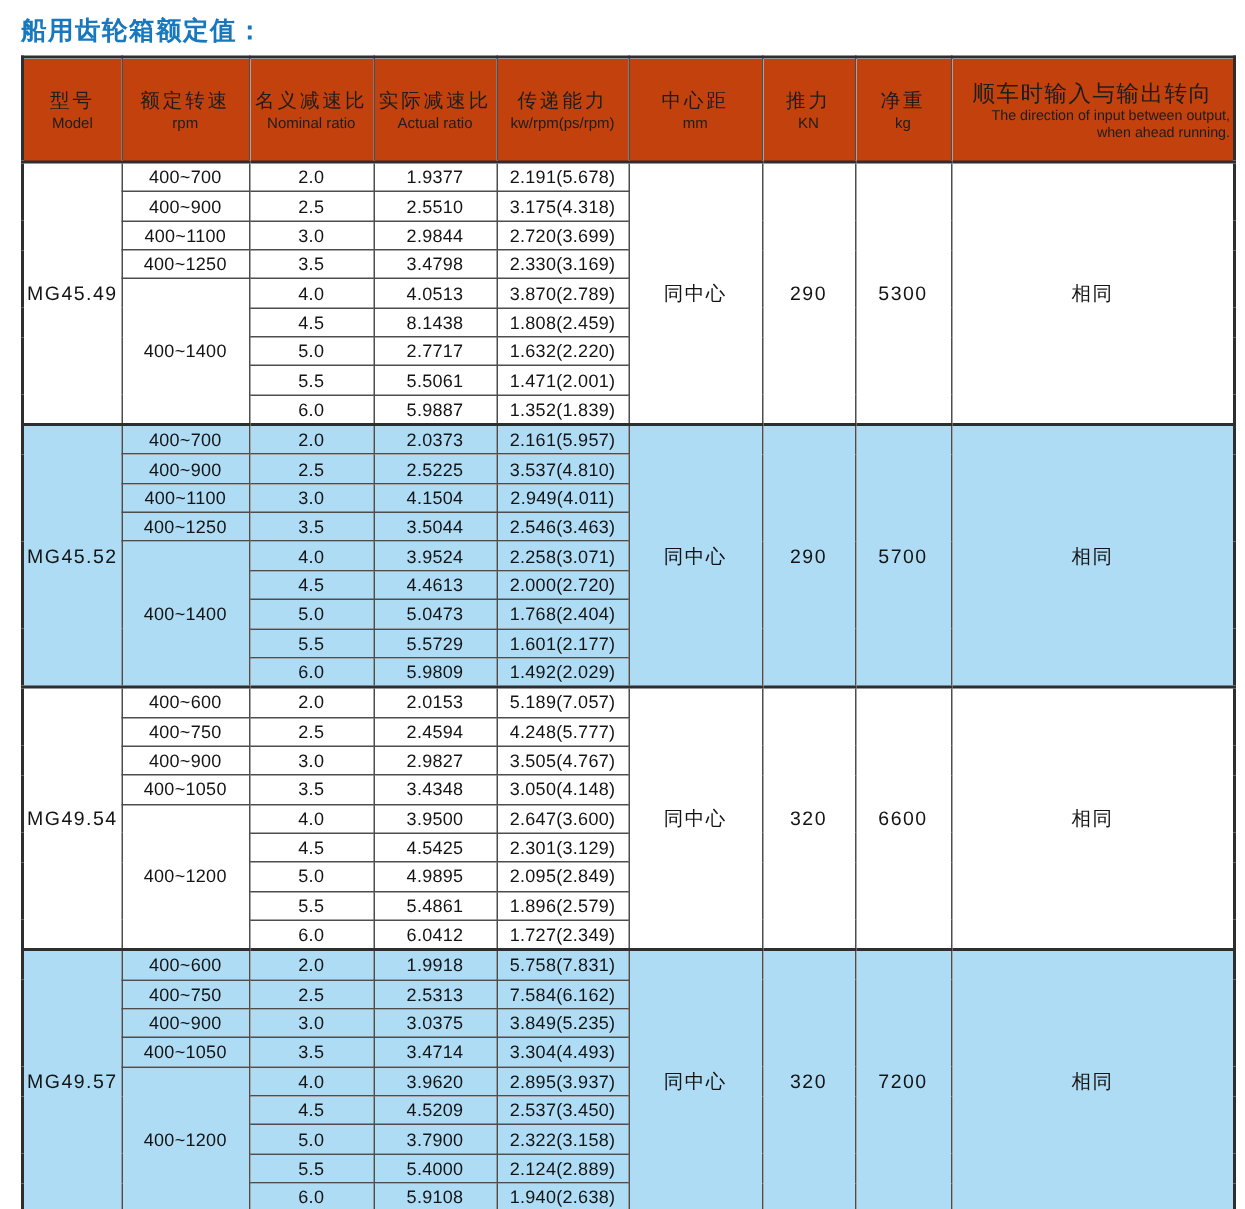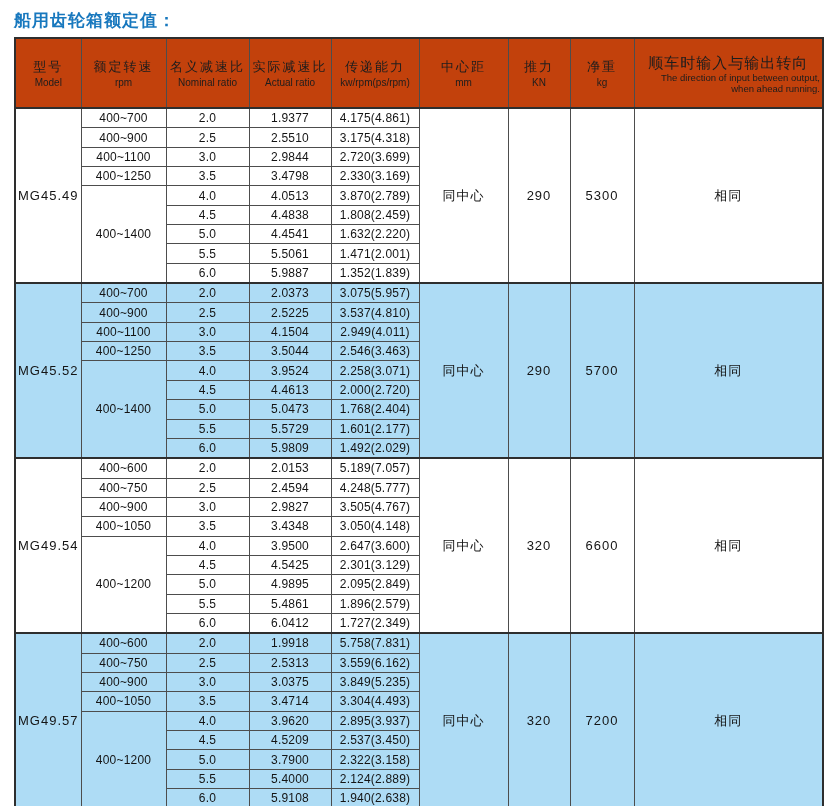--- a/index.html
+++ b/index.html
@@ -111,21 +111,21 @@
         <span class="th-en-small">The direction of input between output,  when  ahead  running.</span>
       </th>
     </tr>
   </thead>
   <tbody>
       <tr class="group-start">
         <td rowspan="9" class="model-cell span-cell">MG45.49</td>
         <td class="num-cell">400~700</td>
         <td class="num-cell">2.0</td>
         <td class="num-cell">1.9377</td>
-        <td class="num-cell">4.175(4.861)</td>
+        <td class="num-cell">2.191(5.678)</td>
         <td rowspan="9" class="span-cell">同中心</td>
         <td rowspan="9" class="span-cell">290</td>
         <td rowspan="9" class="span-cell">5300</td>
         <td rowspan="9" class="span-cell">相同</td>
       </tr>
       <tr>
         <td class="num-cell">400~900</td>
         <td class="num-cell">2.5</td>
         <td class="num-cell">2.5510</td>
         <td class="num-cell">3.175(4.318)</td>
@@ -143,44 +143,44 @@
         <td class="num-cell">2.330(3.169)</td>
       </tr>
       <tr>
         <td rowspan="5" class="num-cell">400~1400</td>
         <td class="num-cell">4.0</td>
         <td class="num-cell">4.0513</td>
         <td class="num-cell">3.870(2.789)</td>
       </tr>
       <tr>
         <td class="num-cell">4.5</td>
-        <td class="num-cell">4.4838</td>
+        <td class="num-cell">8.1438</td>
         <td class="num-cell">1.808(2.459)</td>
       </tr>
       <tr>
         <td class="num-cell">5.0</td>
-        <td class="num-cell">4.4541</td>
+        <td class="num-cell">2.7717</td>
         <td class="num-cell">1.632(2.220)</td>
       </tr>
       <tr>
         <td class="num-cell">5.5</td>
         <td class="num-cell">5.5061</td>
         <td class="num-cell">1.471(2.001)</td>
       </tr>
       <tr>
         <td class="num-cell">6.0</td>
         <td class="num-cell">5.9887</td>
         <td class="num-cell">1.352(1.839)</td>
       </tr>
       <tr class="shaded group-start">
         <td rowspan="9" class="model-cell span-cell">MG45.52</td>
         <td class="num-cell">400~700</td>
         <td class="num-cell">2.0</td>
         <td class="num-cell">2.0373</td>
-        <td class="num-cell">3.075(5.957)</td>
+        <td class="num-cell">2.161(5.957)</td>
         <td rowspan="9" class="span-cell">同中心</td>
         <td rowspan="9" class="span-cell">290</td>
         <td rowspan="9" class="span-cell">5700</td>
         <td rowspan="9" class="span-cell">相同</td>
       </tr>
       <tr class="shaded">
         <td class="num-cell">400~900</td>
         <td class="num-cell">2.5</td>
         <td class="num-cell">2.5225</td>
         <td class="num-cell">3.537(4.810)</td>
@@ -286,21 +286,21 @@
         <td class="num-cell">5.758(7.831)</td>
         <td rowspan="9" class="span-cell">同中心</td>
         <td rowspan="9" class="span-cell">320</td>
         <td rowspan="9" class="span-cell">7200</td>
         <td rowspan="9" class="span-cell">相同</td>
       </tr>
       <tr class="shaded">
         <td class="num-cell">400~750</td>
         <td class="num-cell">2.5</td>
         <td class="num-cell">2.5313</td>
-        <td class="num-cell">3.559(6.162)</td>
+        <td class="num-cell">7.584(6.162)</td>
       </tr>
       <tr class="shaded">
         <td class="num-cell">400~900</td>
         <td class="num-cell">3.0</td>
         <td class="num-cell">3.0375</td>
         <td class="num-cell">3.849(5.235)</td>
       </tr>
       <tr class="shaded">
         <td class="num-cell">400~1050</td>
         <td class="num-cell">3.5</td>

